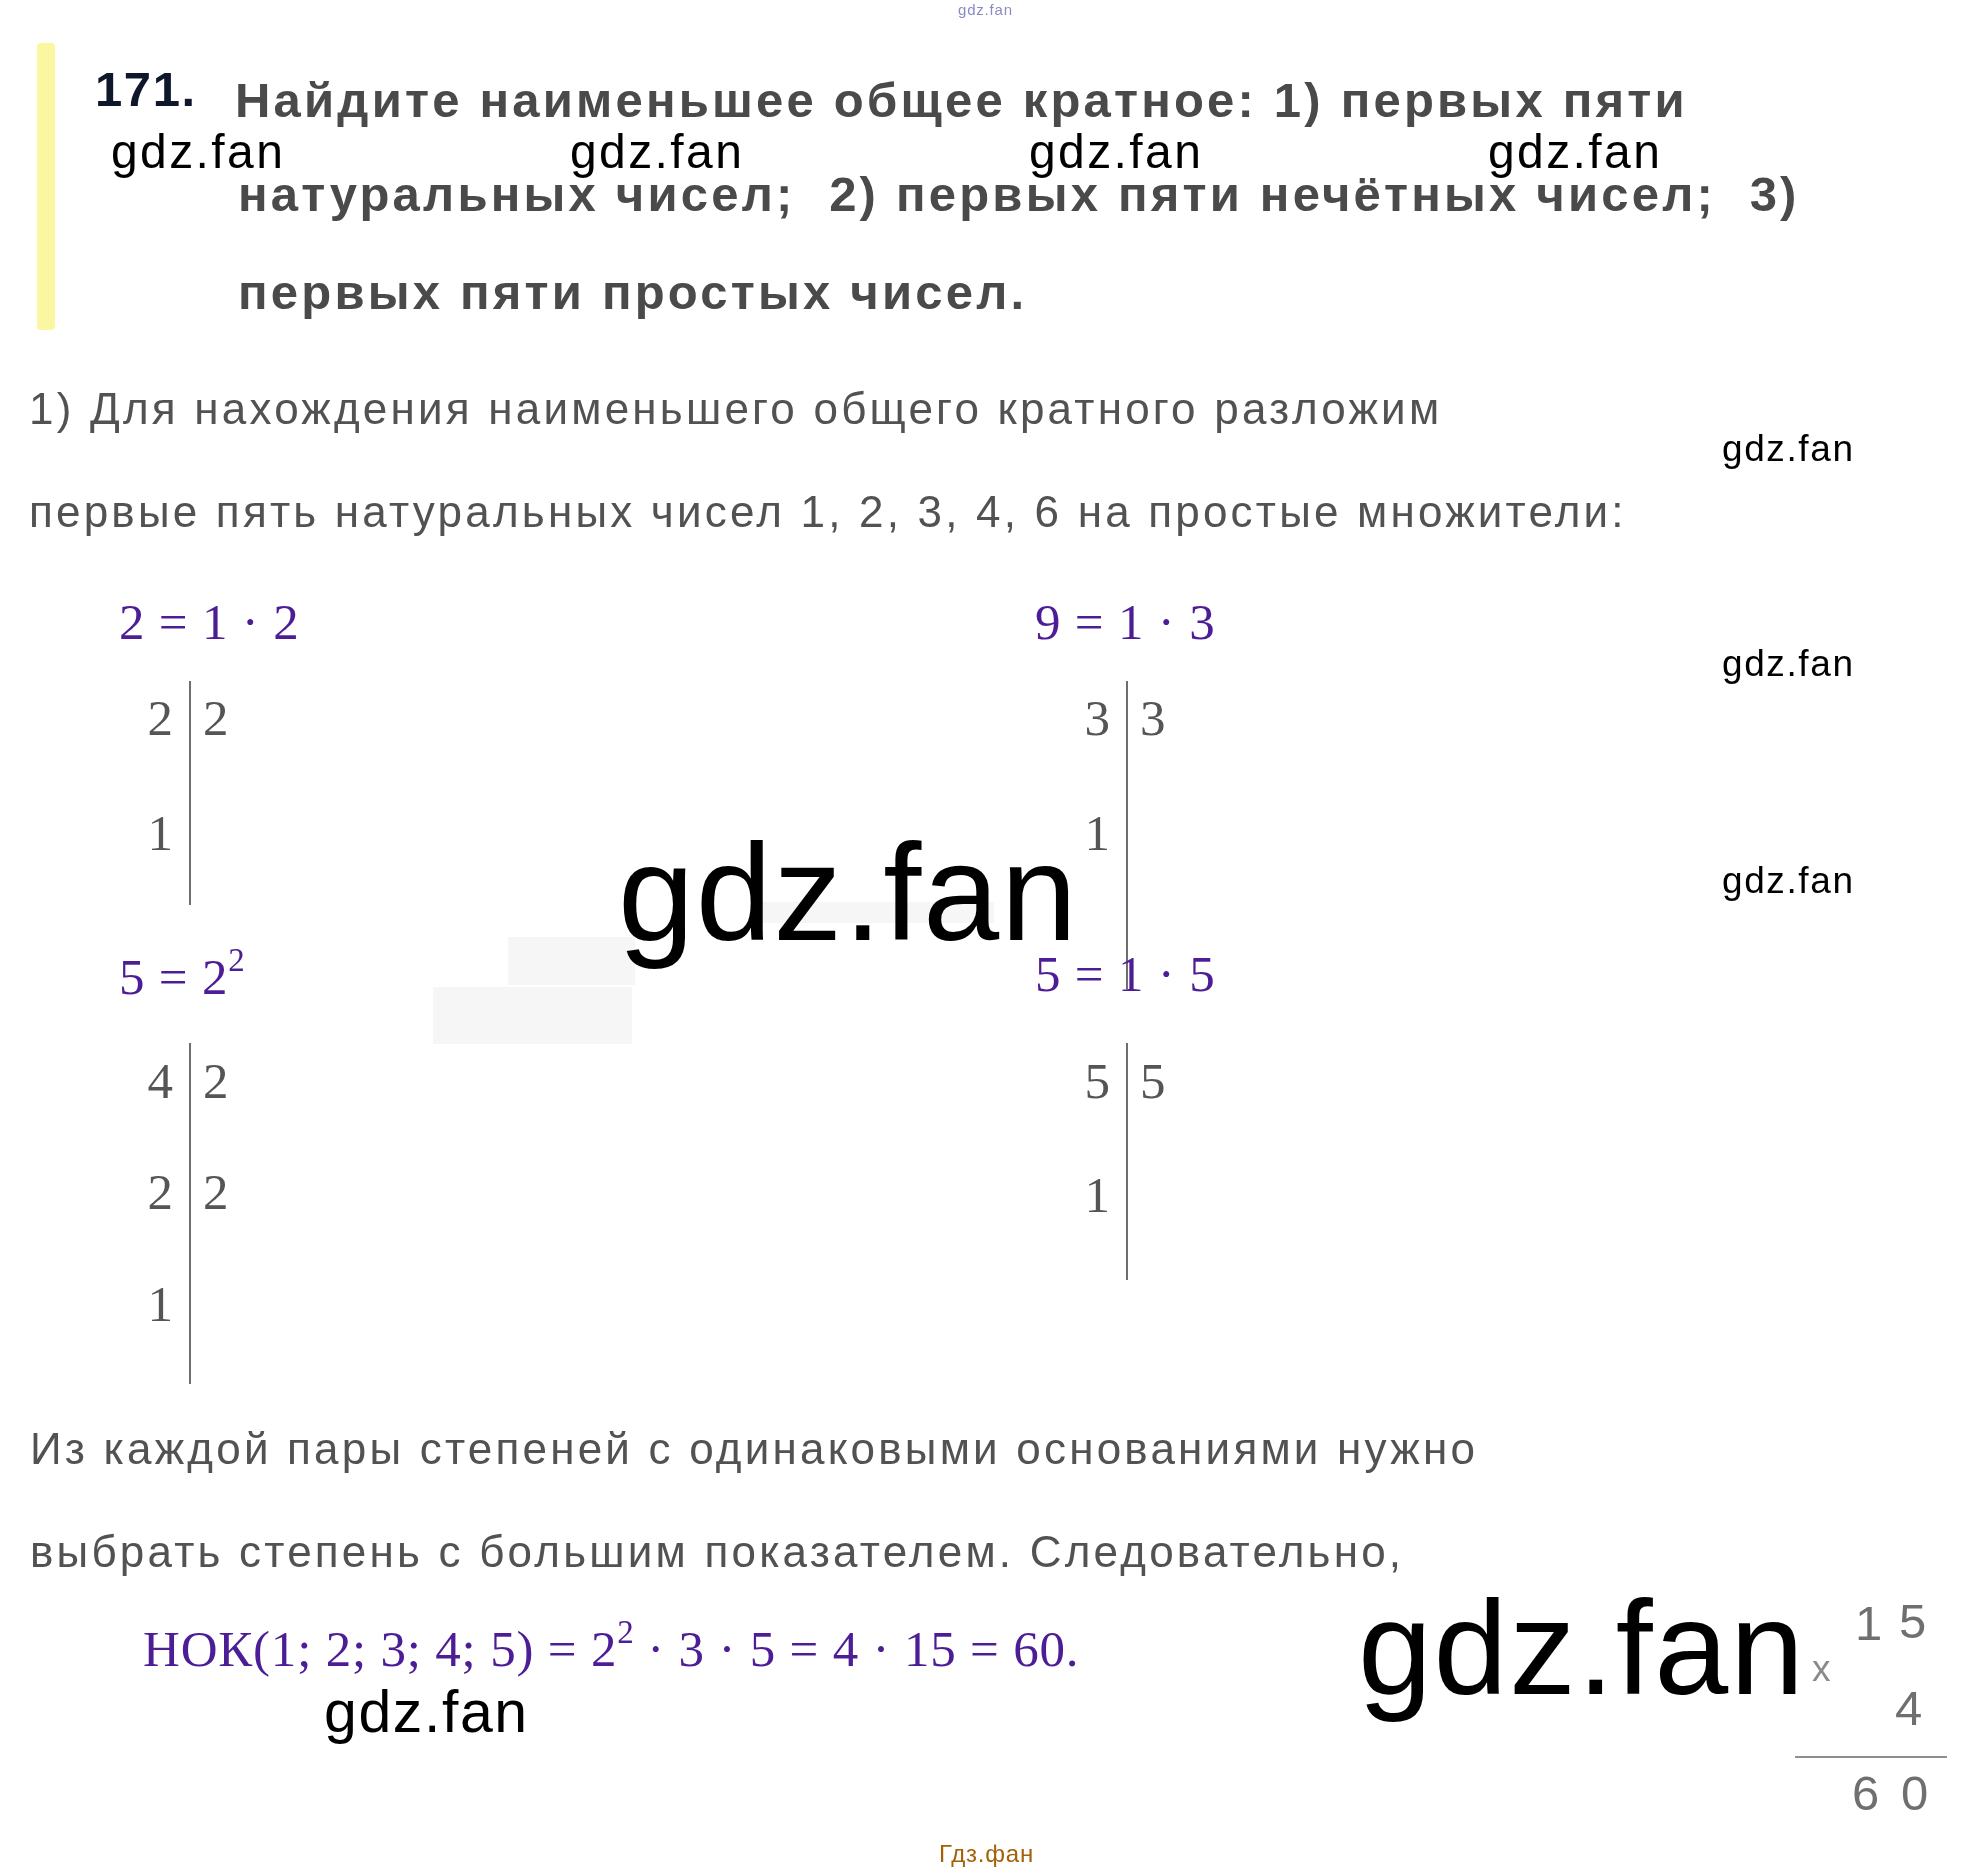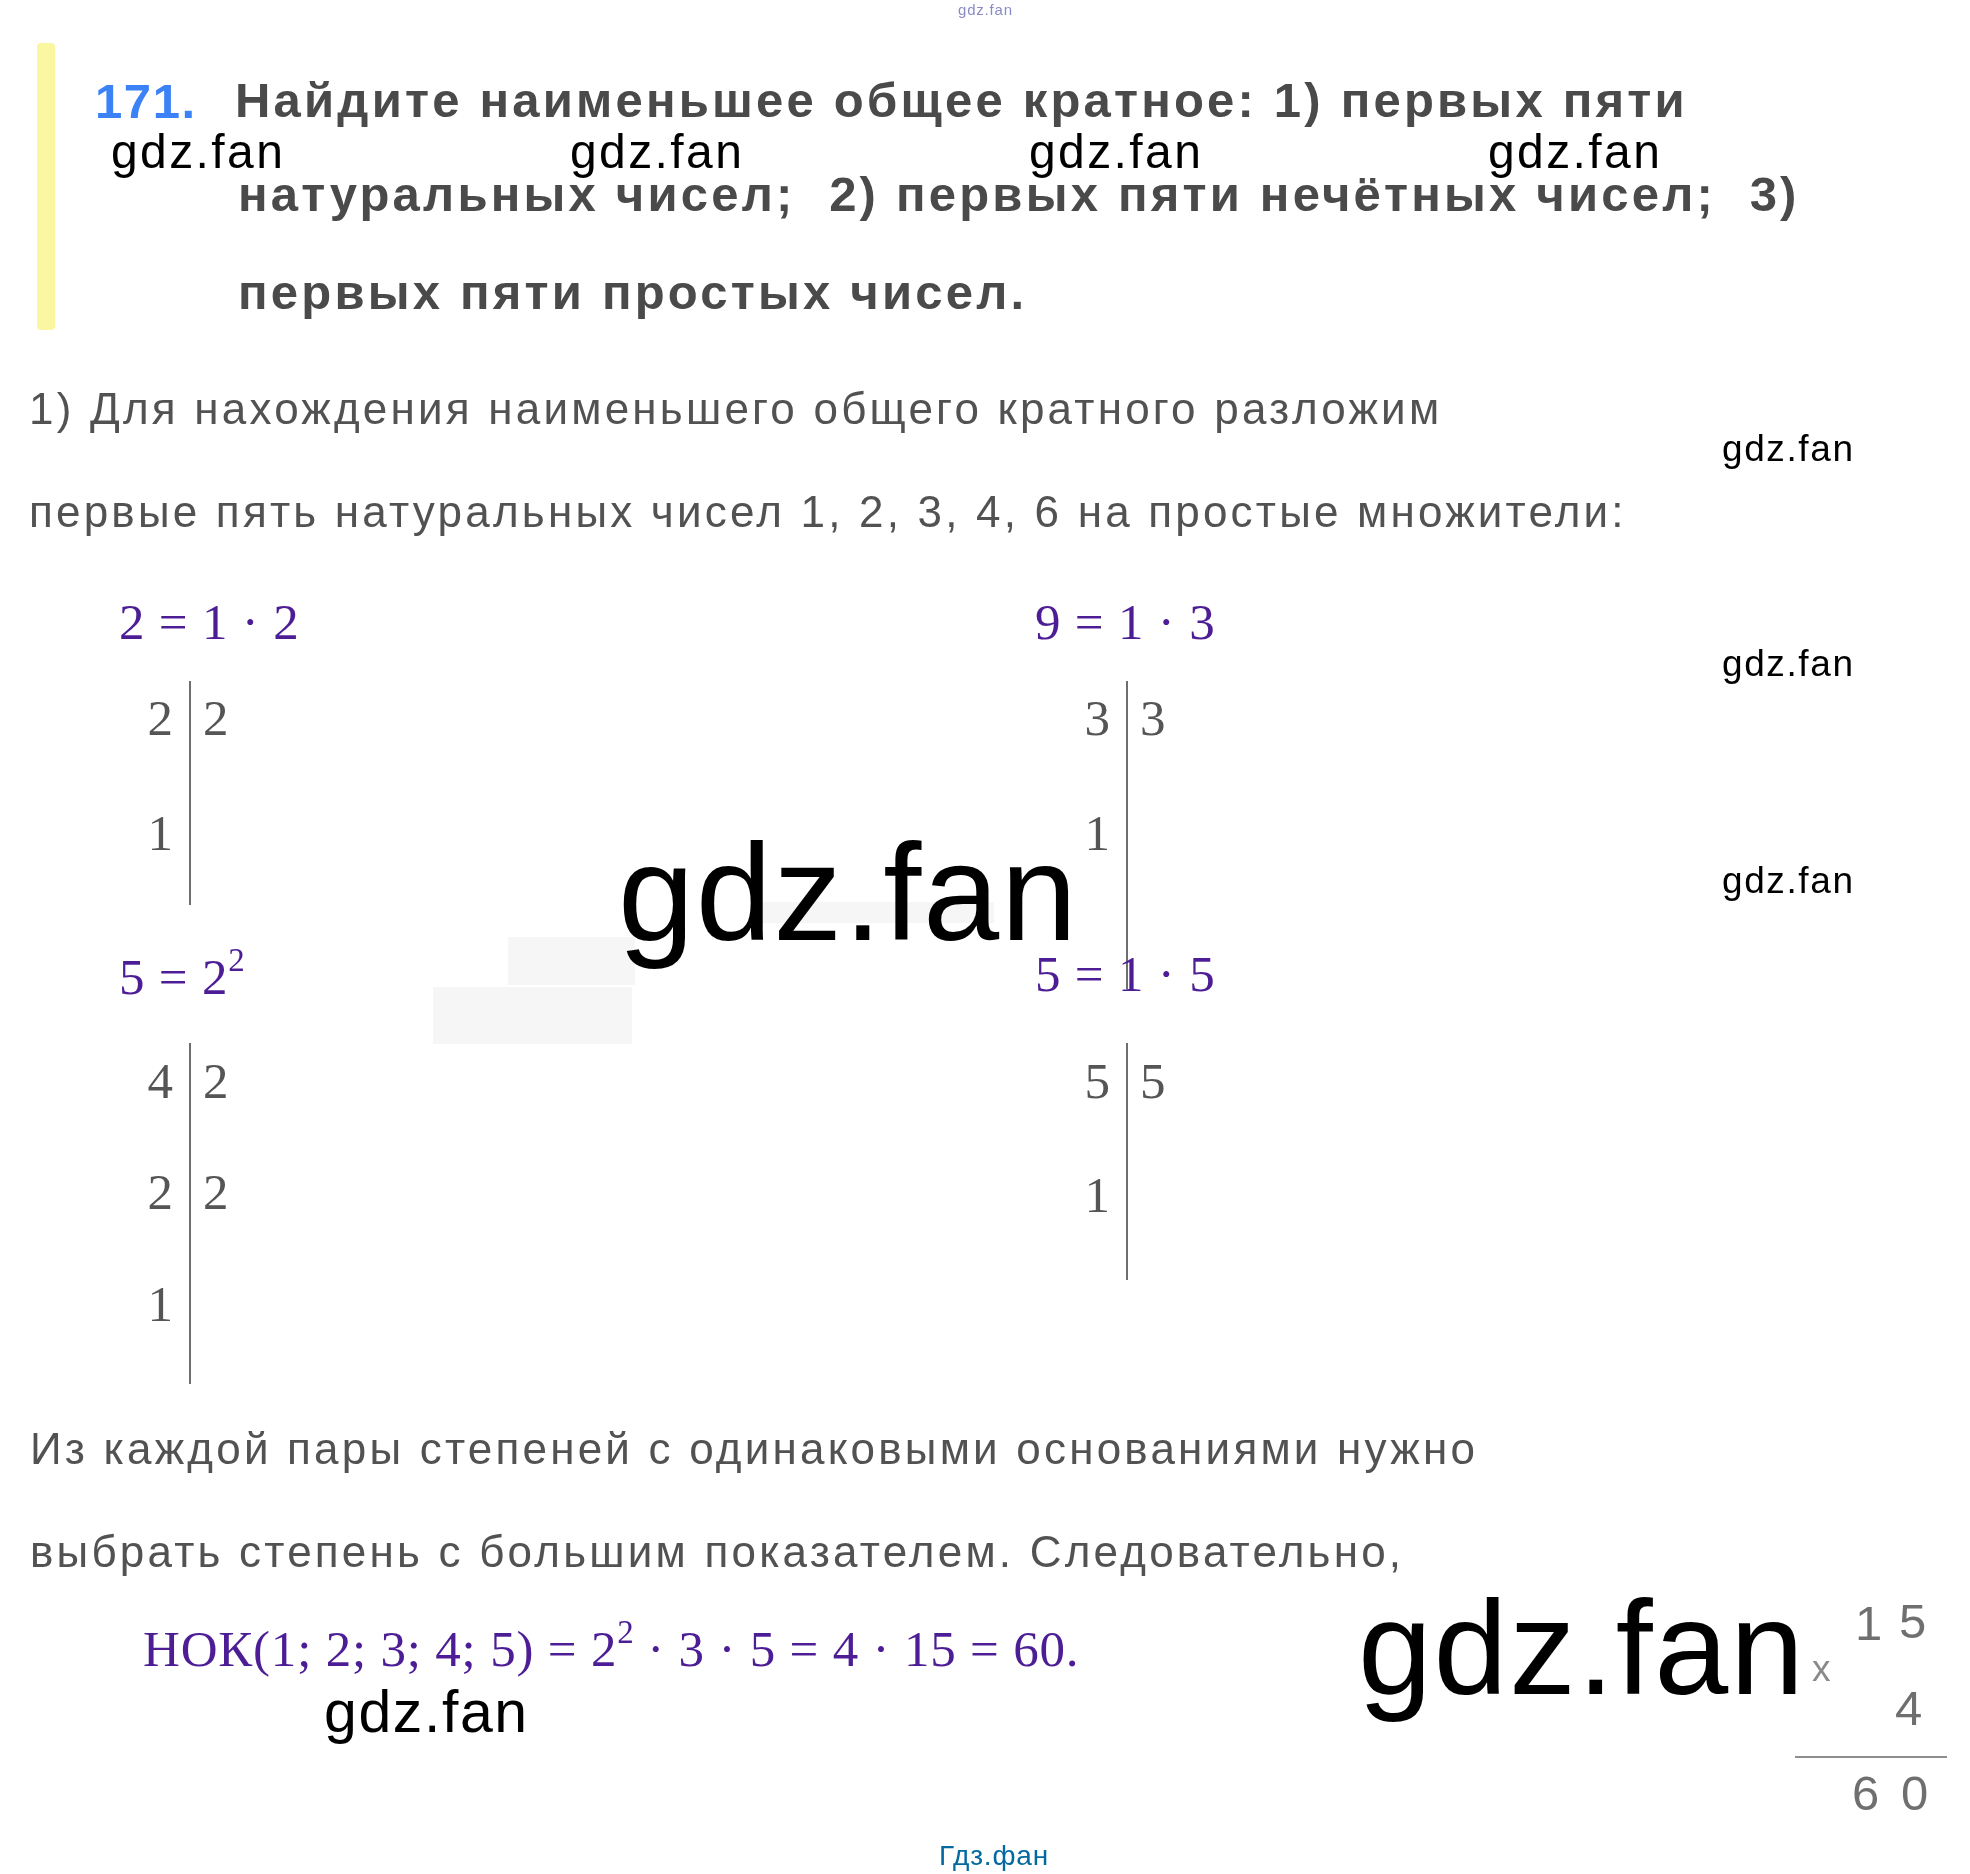--- a/index.html
+++ b/index.html
@@ -21,30 +21,30 @@
   .wm47{font-size:37px;letter-spacing:1.6px}
   .wm74{font-size:59px;letter-spacing:1.6px}
   .wmbig{font-size:137px;letter-spacing:1.6px}
   .wmbig2{font-size:133px;letter-spacing:1.6px}
   .wmtiny{font-size:15px;color:#7d7dc0;opacity:.9;letter-spacing:0.8px}
   .bar{position:absolute;background:#fbf6a0;border-radius:4px}
   .ghost{position:absolute;background:#f6f6f6}
   .mult{font-size:49px;color:#6f6f6f;letter-spacing:0}
   .mult-sign{font-size:37px;color:#8a8a8a}
   .mult-line{position:absolute;background:#8f8f8f}
-  .footer{font-size:28px;color:#0369a1;letter-spacing:0.8px}
+  .footer{font-size:24px;color:#a16207;letter-spacing:0.8px}
 </style>
 </head>
 <body>
 
 <div class="bar" style="left:37px;top:43px;width:17.5px;height:287px"></div>
 
 <div class="abs wmtiny" style="left:958px;top:1.6px">gdz.fan</div>
 
-<div class="abs num" style="left:95px;top:76px;color:#3b82f6">171.</div>
+<div class="abs num" style="left:95px;top:64px;color:#0f172a">171.</div>
 <div class="abs head" style="left:235px;top:75px">Найдите наименьшее общее кратное: 1) первых пяти</div>
 <div class="abs head" style="left:238px;top:169px">натуральных чисел;  2) первых пяти нечётных чисел;  3)</div>
 <div class="abs head" style="left:238px;top:267px">первых пяти простых чисел.</div>
 
 <div class="abs wm wm60" style="left:111px;top:127px">gdz.fan</div>
 <div class="abs wm wm60" style="left:570px;top:127px">gdz.fan</div>
 <div class="abs wm wm60" style="left:1029px;top:127px">gdz.fan</div>
 <div class="abs wm wm60" style="left:1488px;top:127px">gdz.fan</div>
 
 <div class="abs body-text" style="left:29px;top:386px">1) Для нахождения наименьшего общего кратного разложим</div>

